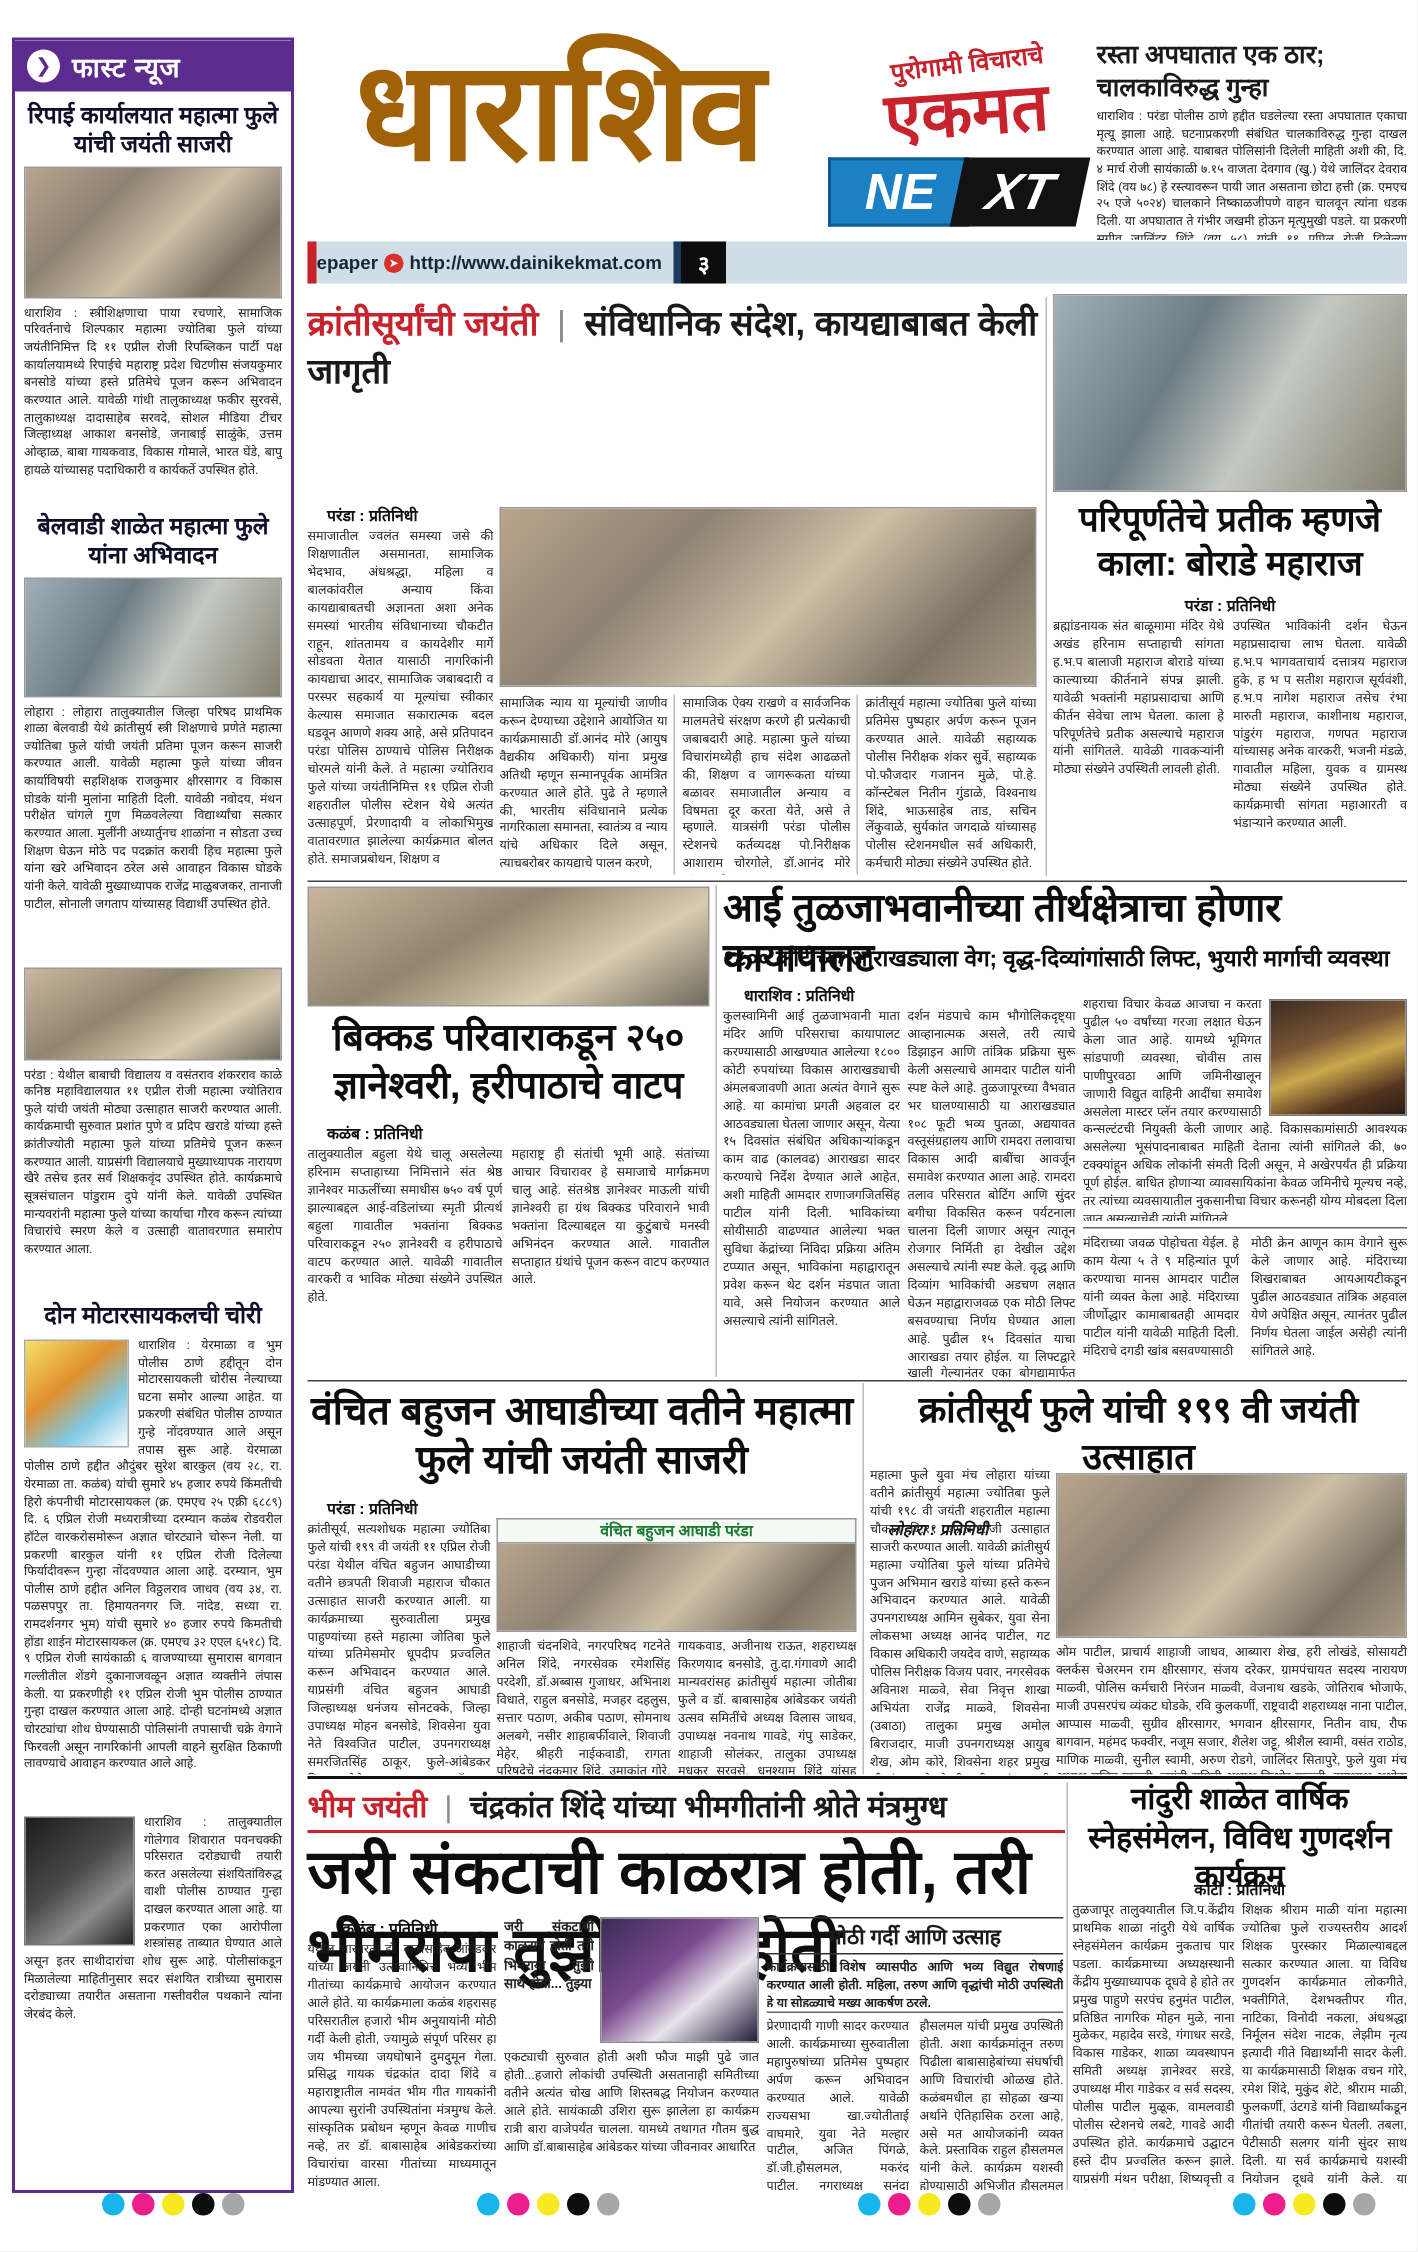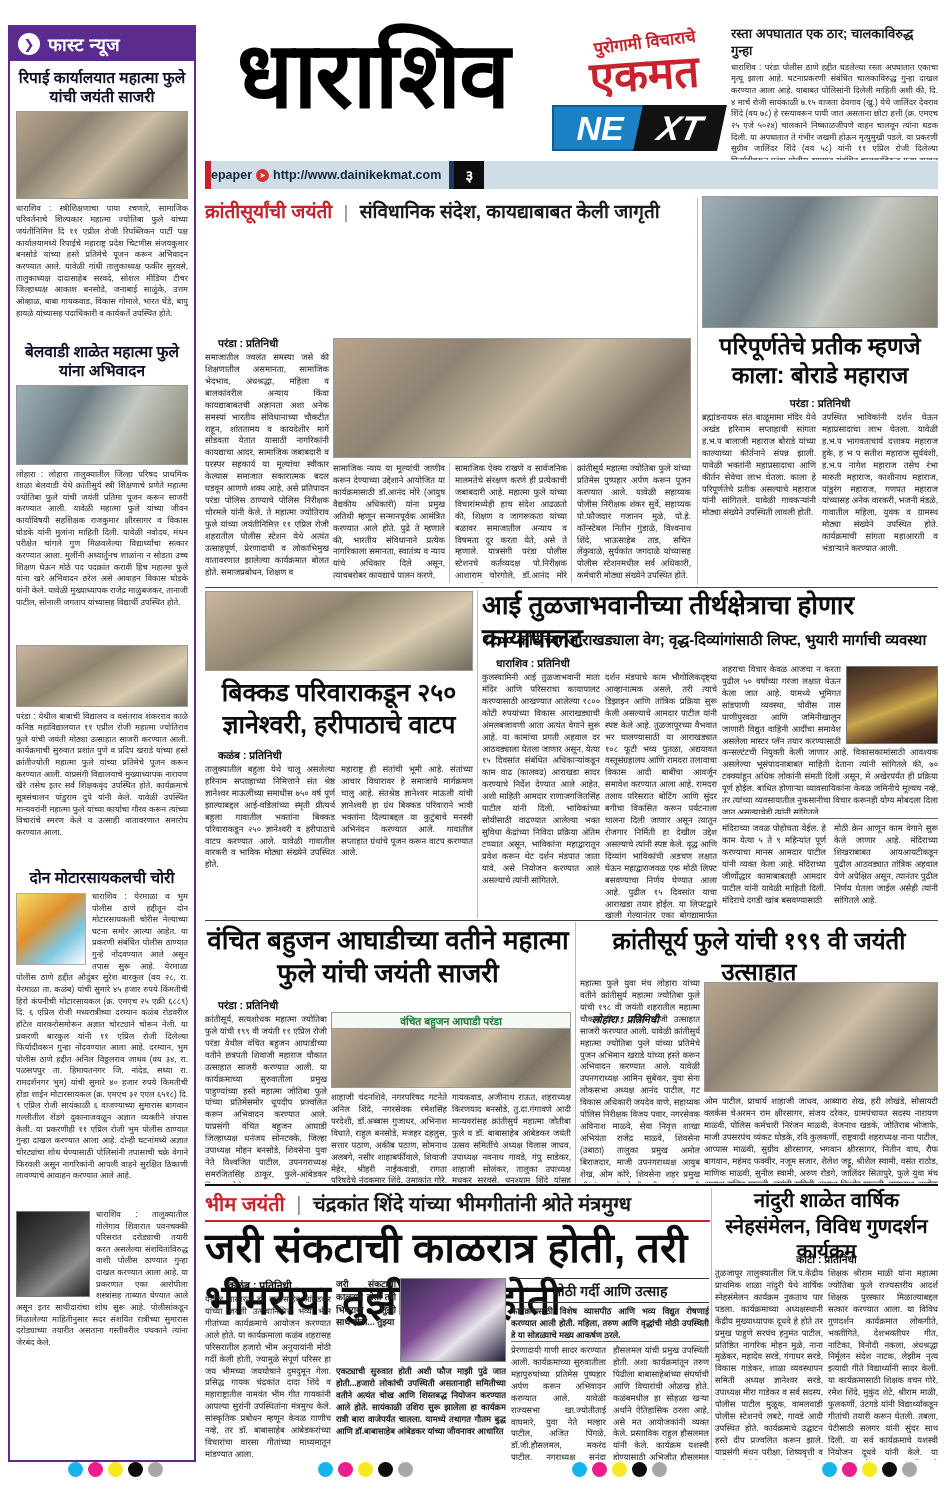--- a/index.html
+++ b/index.html
@@ -19,43 +19,43 @@
   
   .sidebar { left:8px; top:25px; width:188px; height:1437px; border:2px solid #5b2b8d; background:#fff; overflow:hidden; padding:0 6px 4px 6px; }
   .fn-header { display:flex; align-items:center; gap:8px; background:#5b2b8d; color:#fff; margin:0 -6px; padding:5px 8px; }
   .fn-circle { width:22px; height:22px; border-radius:50%; background:#fff; color:#5b2b8d; display:flex; align-items:center; justify-content:center; font-weight:900; font-size:13px; }
   .fn-title { font-weight:900; font-size:18px; letter-spacing:.5px; }
   .sb-head { font-weight:900; font-size:15.5px; text-align:center; line-height:1.25; margin:7px 0 4px; color:#101028; }
   .sb-photo { width:100%; height:88px; margin-bottom:4px; }
   .sb-body { font-size:8.2px; line-height:1.42; text-align:justify; color:#222; }
 
   
-  .mast-title { left:200px; top:18px; width:345px; font-size:92px; font-weight:900; color:#000000; letter-spacing:-2px; line-height:1.25; text-align:center; }
+  .mast-title { left:200px; top:18px; width:345px; font-size:92px; font-weight:900; color:#a16207; letter-spacing:-2px; line-height:1.25; text-align:center; }
   .brand { left:552px; top:30px; width:185px; height:128px; }
   .brand-tagline { color:#c8232c; font-weight:900; font-size:16.5px; transform:rotate(-7deg); text-align:center; }
   .brand-name { color:#c8232c; font-weight:900; font-size:44px; line-height:1.05; text-align:center; transform:rotate(-4deg); font-family:"Liberation Serif","DejaVu Serif",serif; }
   .next { display:flex; margin-top:6px; height:46px; width:170px; }
   .next-ne { background:#1b80c4; color:#fff; font-weight:900; font-style:italic; font-size:34px; display:flex; align-items:center; justify-content:center; flex:1.1; border:2px solid #0d5c94; border-right:none; }
   .next-xt { background:#121212; color:#fff; font-weight:900; font-style:italic; font-size:34px; display:flex; align-items:center; justify-content:center; flex:1; transform:skewX(-12deg); margin-left:-8px; }
 
   
   .brief { left:731px; top:26px; width:207px; height:134px; overflow:hidden; }
-  .brief h2 { font-size:13px; font-weight:900; margin-bottom:2px; line-height:1.3; }
+  .brief h2 { font-size:17px; font-weight:900; margin-bottom:2px; line-height:1.3; }
 
   
   .datebar { left:205px; top:161px; width:733px; height:28px; background:#cfdde6; display:flex; align-items:center; }
   .db-accent { width:6px; height:100%; background:#c8232c; }
   .db-date { font-weight:bold; font-size:13px; color:#15253a; padding-left:10px; flex:1; }
   .db-epaper { display:flex; align-items:center; gap:4px; font-size:12.5px; color:#15253a; font-weight:bold; }
   .ep-icon { width:13px; height:13px; border-radius:50%; background:#d6322b; color:#fff; font-size:8px; display:flex; align-items:center; justify-content:center; }
   .db-sep { width:5px; height:100%; background:#1b3a5c; margin-left:8px; }
   .db-page { width:30px; height:100%; background:#0d0d0d; color:#fff; font-weight:900; font-size:15px; display:flex; align-items:center; justify-content:center; }
 
   
-  .kicker { left:205px; top:198px; width:505px; font-size:19px; font-weight:900; }
+  .kicker { left:205px; top:198px; width:505px; font-size:23px; font-weight:900; }
   .kicker .tag { color:#c8232c; }
   .kicker .div { color:#888; font-weight:400; padding:0 6px; }
   .lead-hl { left:208px; top:226px; width:488px; font-size:36px; text-align:center; }
   .lead-photo { left:333px; top:338px; width:358px; height:120px; }
   .kala-photo { left:702px; top:196px; width:236px; height:132px; }
   .kala-hl { left:702px; top:332px; width:236px; font-size:23px; text-align:center; }
   .box-red { border-top:2px solid #c8232c; border-bottom:2px solid #c8232c; color:#c8232c; font-weight:900; text-align:center; }
   .temple { float:right; width:92px; height:78px; margin:2px 0 2px 5px; background:linear-gradient(160deg,#3a2b20 0%,#7a5636 35%,#caa84c 55%,#54341f 80%,#2c1d12 100%); border:1px solid #777; }
   .cartoon { float:left; width:70px; height:72px; margin:2px 6px 2px 0; background:linear-gradient(140deg,#f5e06a 0%,#e0902e 40%,#7ec8e3 70%,#fff 100%); border:1px solid #aaa; }
   .cuffs { float:left; width:74px; height:86px; margin:2px 6px 2px 0; background:linear-gradient(140deg,#1c1c1c 0%,#4a4a4a 45%,#8d8d8d 70%,#222 100%); border:1px solid #777; }
@@ -181,21 +181,21 @@
   <div class="abs kicker" style="top:1190px; width:505px; font-size:20px; border-bottom:2px solid #c8232c; padding-bottom:3px;">
     <span class="tag">भीम जयंती</span>
     <span class="div">|</span>
     <span>चंद्रकांत शिंदे यांच्या भीमगीतांनी श्रोते मंत्रमुग्ध</span>
   </div>
   <h1 class="abs headline" style="left:205px; top:1222px; width:505px; font-size:41px;">जरी संकटाची काळरात्र होती, तरी भीमराया तुझी साथ होती</h1>
   <div class="abs byline" style="left:228px; top:1278px;">कळंब : प्रतिनिधी</div>
   <div class="abs body-txt" style="left:205px; top:1294px; width:126px; height:166px;">येथील भारतरत्न डॉ. बाबासाहेब आंबेडकर यांच्या जयंती उत्सवानिमित्त भव्य भीम गीतांच्या कार्यक्रमाचे आयोजन करण्यात आले होते. या कार्यक्रमाला कळंब शहरासह परिसरातील हजारो भीम अनुयायांनी मोठी गर्दी केली होती, ज्यामुळे संपूर्ण परिसर हा जय भीमच्या जयघोषाने दुमदुमून गेला. प्रसिद्ध गायक चंद्रकांत दादा शिंदे व महाराष्ट्रातील नामवंत भीम गीत गायकांनी आपल्या सुरांनी उपस्थितांना मंत्रमुग्ध केले. सांस्कृतिक प्रबोधन म्हणून केवळ गाणीच नव्हे, तर डॉ. बाबासाहेब आंबेडकरांच्या विचारांचा वारसा गीतांच्या माध्यमातून मांडण्यात आला.</div>
   <div class="abs body-txt" style="left:336px; top:1278px; width:60px; height:84px; font-weight:bold; font-size:9px;">जरी संकटाची काळरात्र होती तरी भिमराया तुझी साथ होती... तुझ्या</div>
   <div class="abs singer" style="left:400px; top:1278px; width:106px; height:84px;"></div>
-  <div class="abs body-txt" style="left:336px; top:1366px; width:170px; height:94px;font-weight:bold;">एकट्याची सुरुवात होती अशी फौज माझी पुढे जात होती...हजारो लोकांची उपस्थिती असतानाही समितीच्या वतीने अत्यंत चोख आणि शिस्तबद्ध नियोजन करण्यात आले होते. सायंकाळी उशिरा सुरू झालेला हा कार्यक्रम रात्री बारा वाजेपर्यंत चालला. यामध्ये तथागत गौतम बुद्ध आणि डॉ.बाबासाहेब आंबेडकर यांच्या जीवनावर आधारित</div>
+  <div class="abs body-txt" style="left:336px; top:1366px; width:170px; height:94px;">एकट्याची सुरुवात होती अशी फौज माझी पुढे जात होती...हजारो लोकांची उपस्थिती असतानाही समितीच्या वतीने अत्यंत चोख आणि शिस्तबद्ध नियोजन करण्यात आले होते. सायंकाळी उशिरा सुरू झालेला हा कार्यक्रम रात्री बारा वाजेपर्यंत चालला. यामध्ये तथागत गौतम बुद्ध आणि डॉ.बाबासाहेब आंबेडकर यांच्या जीवनावर आधारित</div>
   <div class="abs" style="left:511px; top:1278px; width:198px; height:182px; overflow:hidden;">
     <div style="border-top:1px solid #333; border-bottom:1px solid #333; font-weight:900; font-size:14px; text-align:center; padding:2px 0;">मोठी गर्दी आणि उत्साह</div>
     <div class="body-txt" style="margin-top:3px; height:32px; font-weight:bold;">कार्यक्रमासाठी विशेष व्यासपीठ आणि भव्य विद्युत रोषणाई करण्यात आली होती. महिला, तरुण आणि वृद्धांची मोठी उपस्थिती हे या सोहळ्याचे मुख्य आकर्षण ठरले.</div>
     <div style="border-top:1px solid #666; margin:3px 0;"></div>
     <div style="display:flex; gap:7px;">
       <div class="body-txt" style="width:95px; height:116px;">प्रेरणादायी गाणी सादर करण्यात आली. कार्यक्रमाच्या सुरुवातीला महापुरुषांच्या प्रतिमेस पुष्पहार अर्पण करून अभिवादन करण्यात आले. यावेळी राज्यसभा खा.ज्योतीताई वाघमारे, युवा नेते मल्हार पाटील, अजित पिंगळे, डॉ.जी.हौसलमल, मकरंद पाटील, नगराध्यक्ष सुनंदा कापसे, सभापती, शिवाजी कापसे, दत्ता कुलकर्णी, राहुल हौसलमल, संजय बनसोडे, अभिजीत हौसलमल, विपीन</div>
       <div class="body-txt" style="width:96px; height:116px;">हौसलमल यांची प्रमुख उपस्थिती होती. अशा कार्यक्रमांतून तरुण पिढीला बाबासाहेबांच्या संघर्षाची आणि विचारांची ओळख होते. कळंबमधील हा सोहळा खऱ्या अर्थाने ऐतिहासिक ठरला आहे, असे मत आयोजकांनी व्यक्त केले. प्रस्ताविक राहुल हौसलमल यांनी केले. कार्यक्रम यशस्वी होण्यासाठी अभिजीत हौसलमल रितीक हौसलमल आदींनी परिश्रम घेतले.</div>
     </div>
   </div>
 

